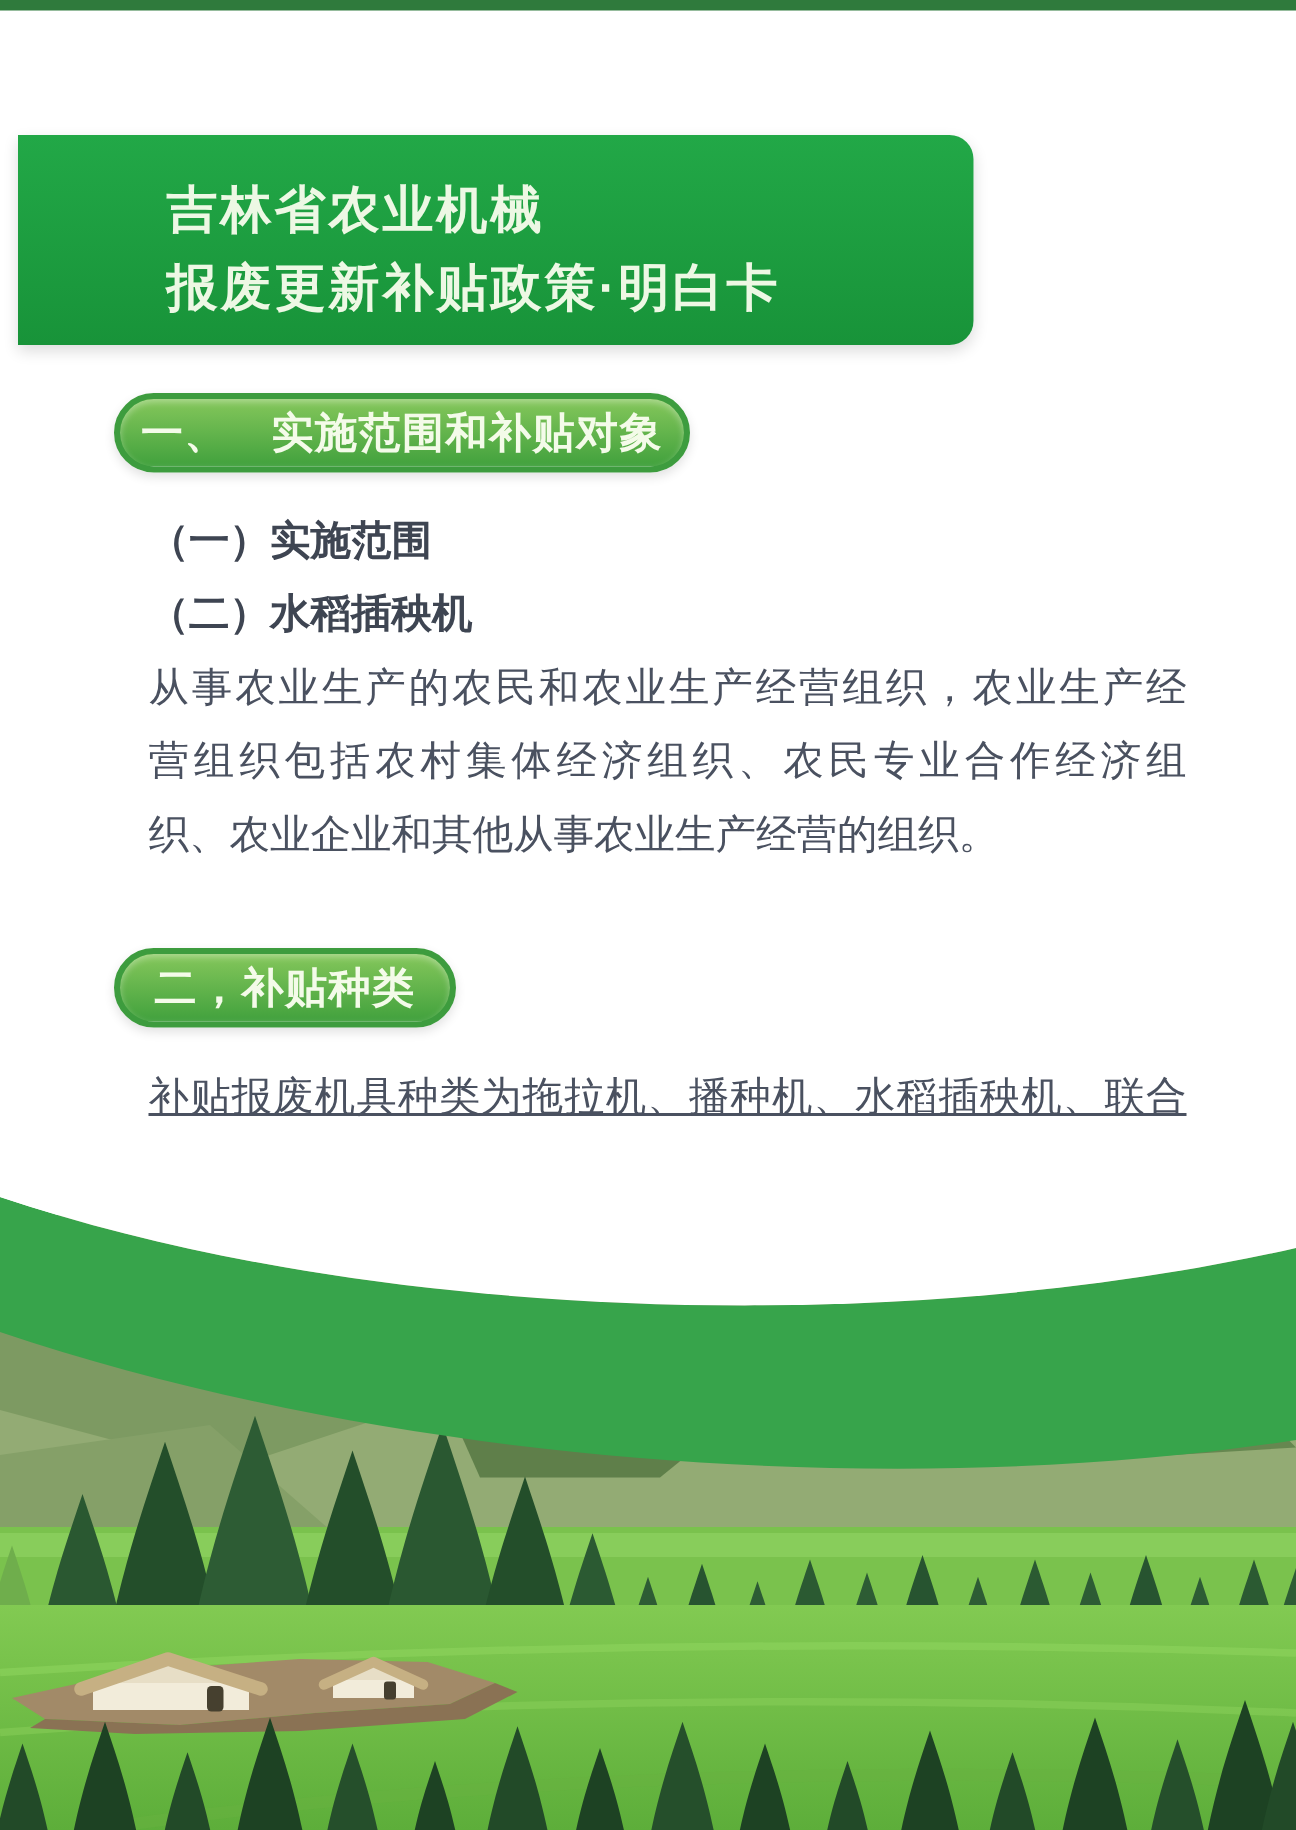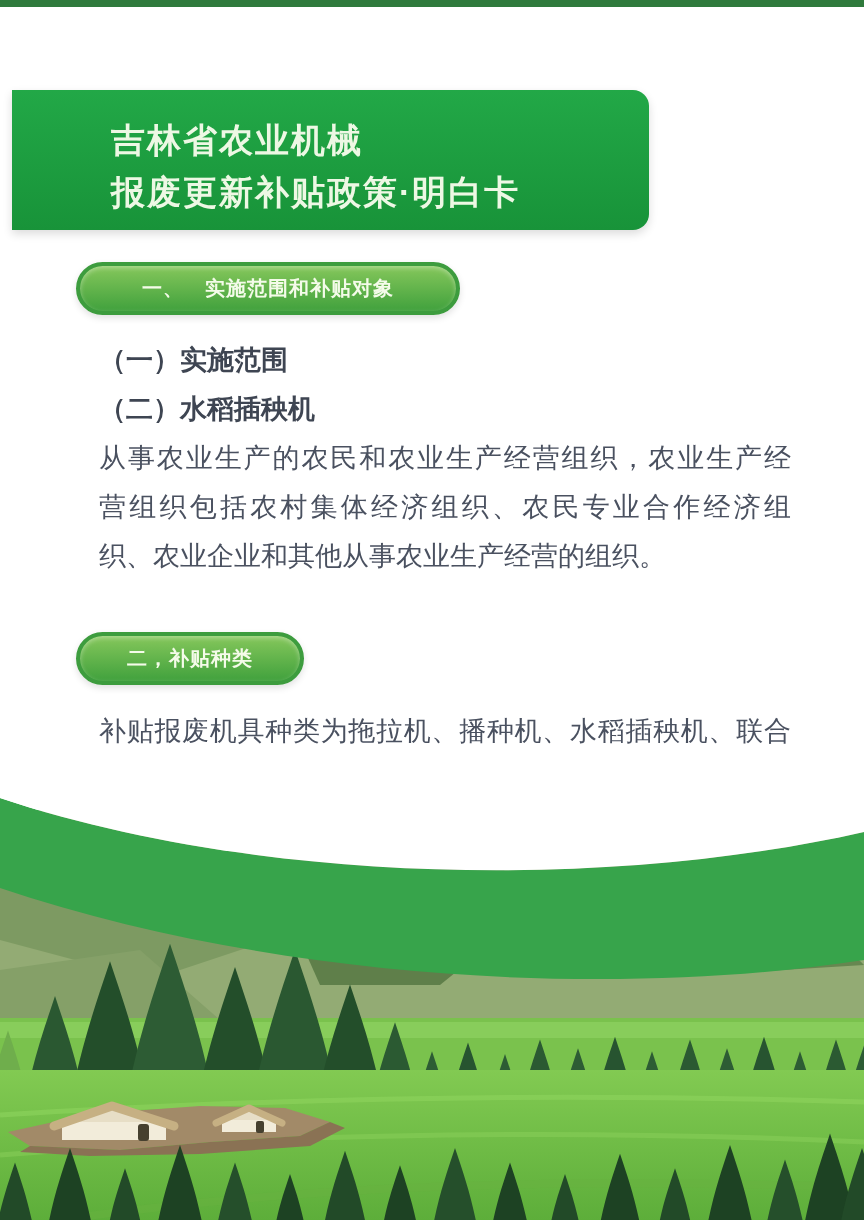--- a/index.html
+++ b/index.html
@@ -25,33 +25,33 @@
     color:#edf8e4;font-weight:bold;font-size:34px;line-height:52px;
     letter-spacing:2px;white-space:nowrap;
   }
   .pill{
     position:absolute;height:53px;border-radius:30px;
     background:linear-gradient(180deg,#85c75b 0%,#41a13d 100%);
     border:4px solid #3d9c3e;
     box-shadow:inset 0 2px 5px rgba(255,255,255,.35),0 3px 7px rgba(0,0,0,.12);
     box-sizing:border-box;
     display:flex;align-items:center;justify-content:center;
-    color:#f4fbe9;font-weight:bold;font-size:20px;letter-spacing:1px;
+    color:#f4fbe9;font-weight:bold;font-size:28px;letter-spacing:1px;
     white-space:nowrap;
   }
   .pill-1{left:76px;top:262px;width:384px;}
   .pill-2{left:76px;top:632px;width:228px;}
   .body-block{
     position:absolute;left:99px;width:692px;
     color:#4a5160;font-size:27px;
   }
   .body-1{top:336px;}
   .body-1 .ln{line-height:49px;height:49px;}
   .body-2{top:703px;}
-  .body-2 .ln{line-height:56px;height:56px;}
+  .body-2 .ln{line-height:56px;height:56px;text-decoration:underline;}
   .ln{white-space:nowrap;}
   .ln.just{
     white-space:normal;
     text-align:justify;
     -moz-text-align-last:justify;
     text-align-last:justify;
   }
   .ln.bold{font-weight:bold;color:#3e4552;}
   .illustration{
     position:absolute;left:0;top:770px;width:864px;height:450px;

